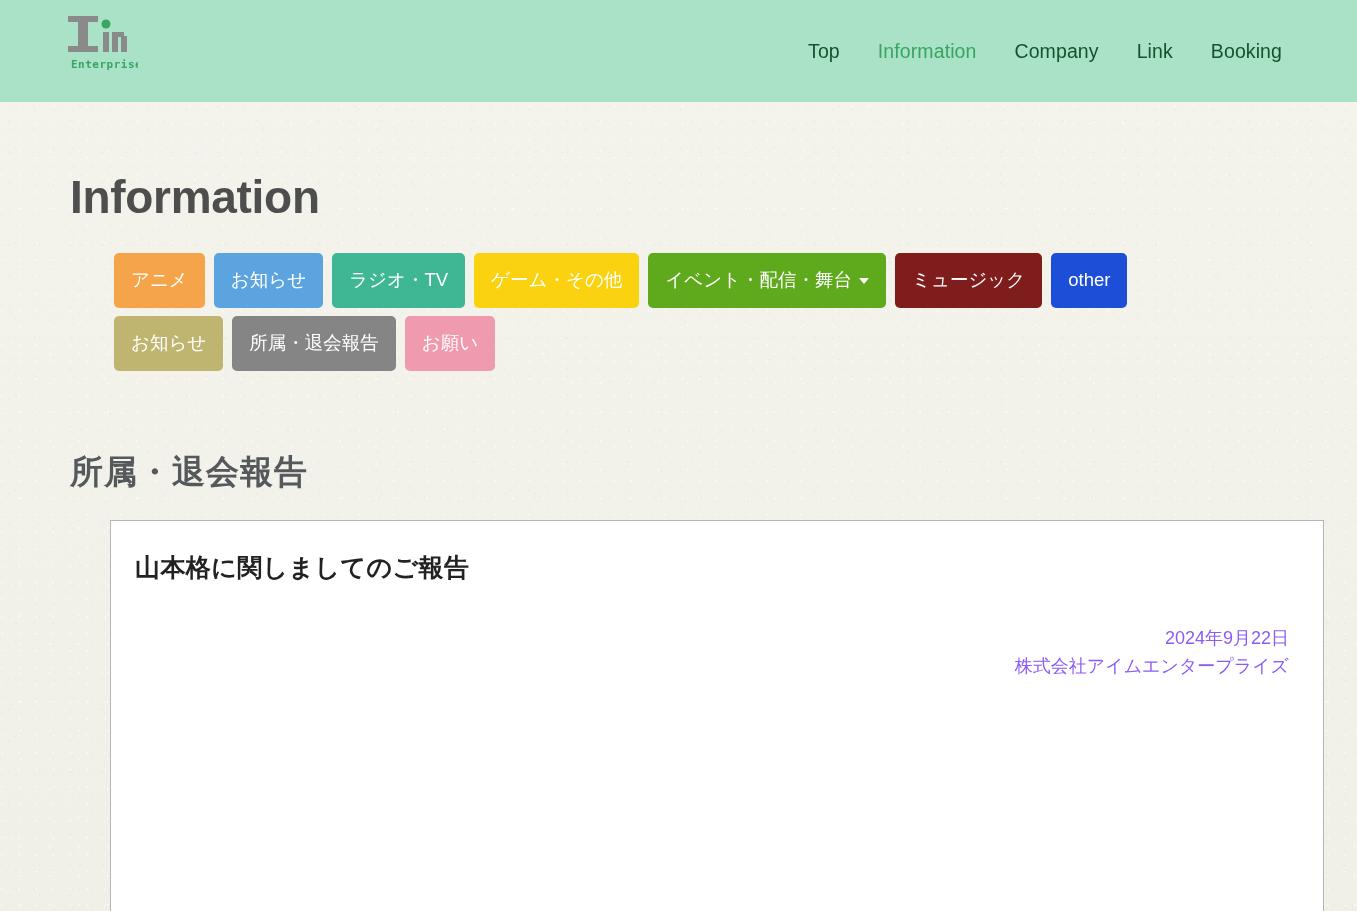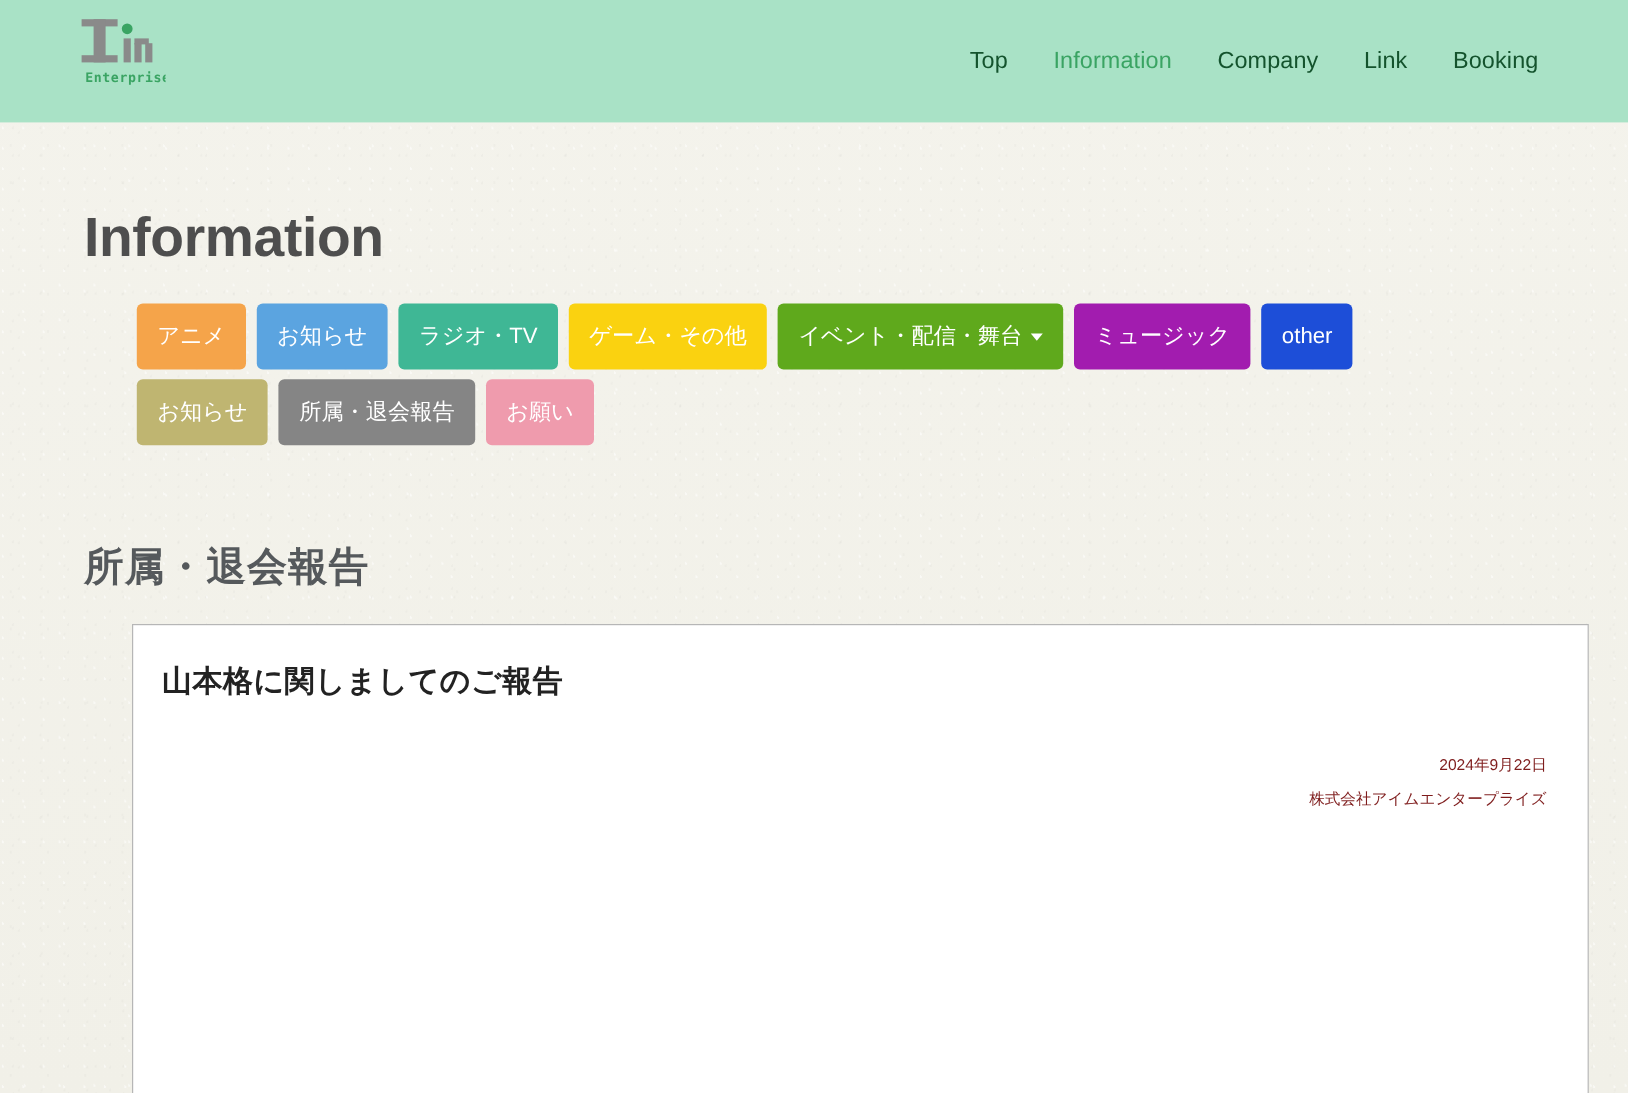--- a/index.html
+++ b/index.html
@@ -138,23 +138,23 @@
   .card-body p {
     margin: 0;
     font-size: 16.5px;
     line-height: 27px;
     color: #5a5e62;
   }
   .card-body .spacer { height: 27px; }
   .card-signature {
     margin-top: 40px;
     text-align: right;
-    font-size: 13px;
+    font-size: 18px;
     line-height: 28px;
-    color: #7f1d1d;
+    color: #8b5cf6;
     padding-right: 2px;
   }
 </style>
 </head>
 <body>
 
 <header class="site-header">
   <a class="logo" href="#" title="I'm Enterprise">
     <svg width="72" height="62" viewBox="0 0 72 62" xmlns="http://www.w3.org/2000/svg">
       <g fill="#8a8a8a">
@@ -194,21 +194,21 @@
       <a class="cat-btn" href="#" style="background: rgb(63, 183, 149);">
         <span>ラジオ・TV</span>
       </a>
       <a class="cat-btn" href="#" style="background: rgb(250, 210, 16);">
         <span>ゲーム・その他</span>
       </a>
       <a class="cat-btn" href="#" style="background: rgb(95, 169, 28);">
         <span>イベント・配信・舞台</span>
         <span class="caret"></span>
       </a>
-      <a class="cat-btn" href="#" style="background: #a21caf;">
+      <a class="cat-btn" href="#" style="background: #7f1d1d;">
         <span>ミュージック</span>
       </a>
       <a class="cat-btn" href="#" style="background: #1d4ed8;">
         <span>other</span>
       </a>
       <a class="cat-btn" href="#" style="background: rgb(191, 181, 113);">
         <span>お知らせ</span>
       </a>
       <a class="cat-btn" href="#" style="background: rgb(133, 133, 133);">
         <span>所属・退会報告</span>

